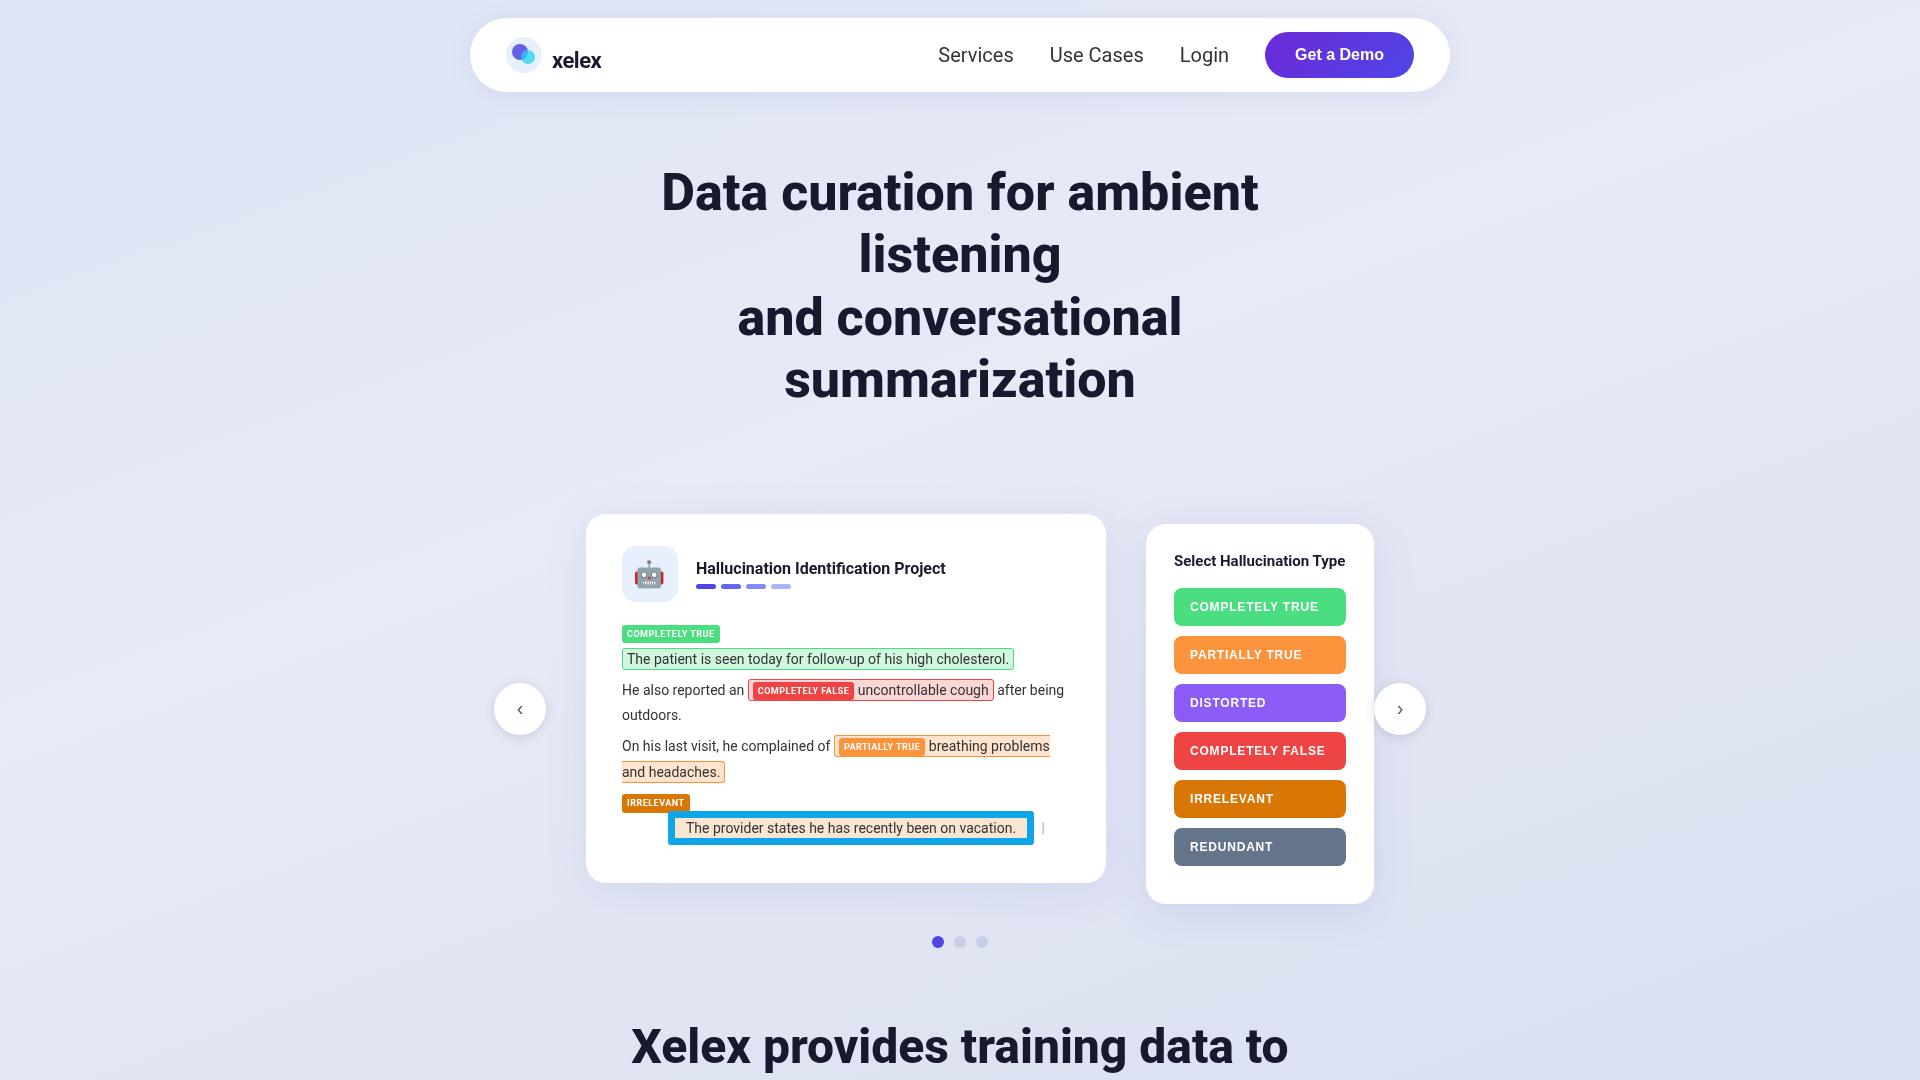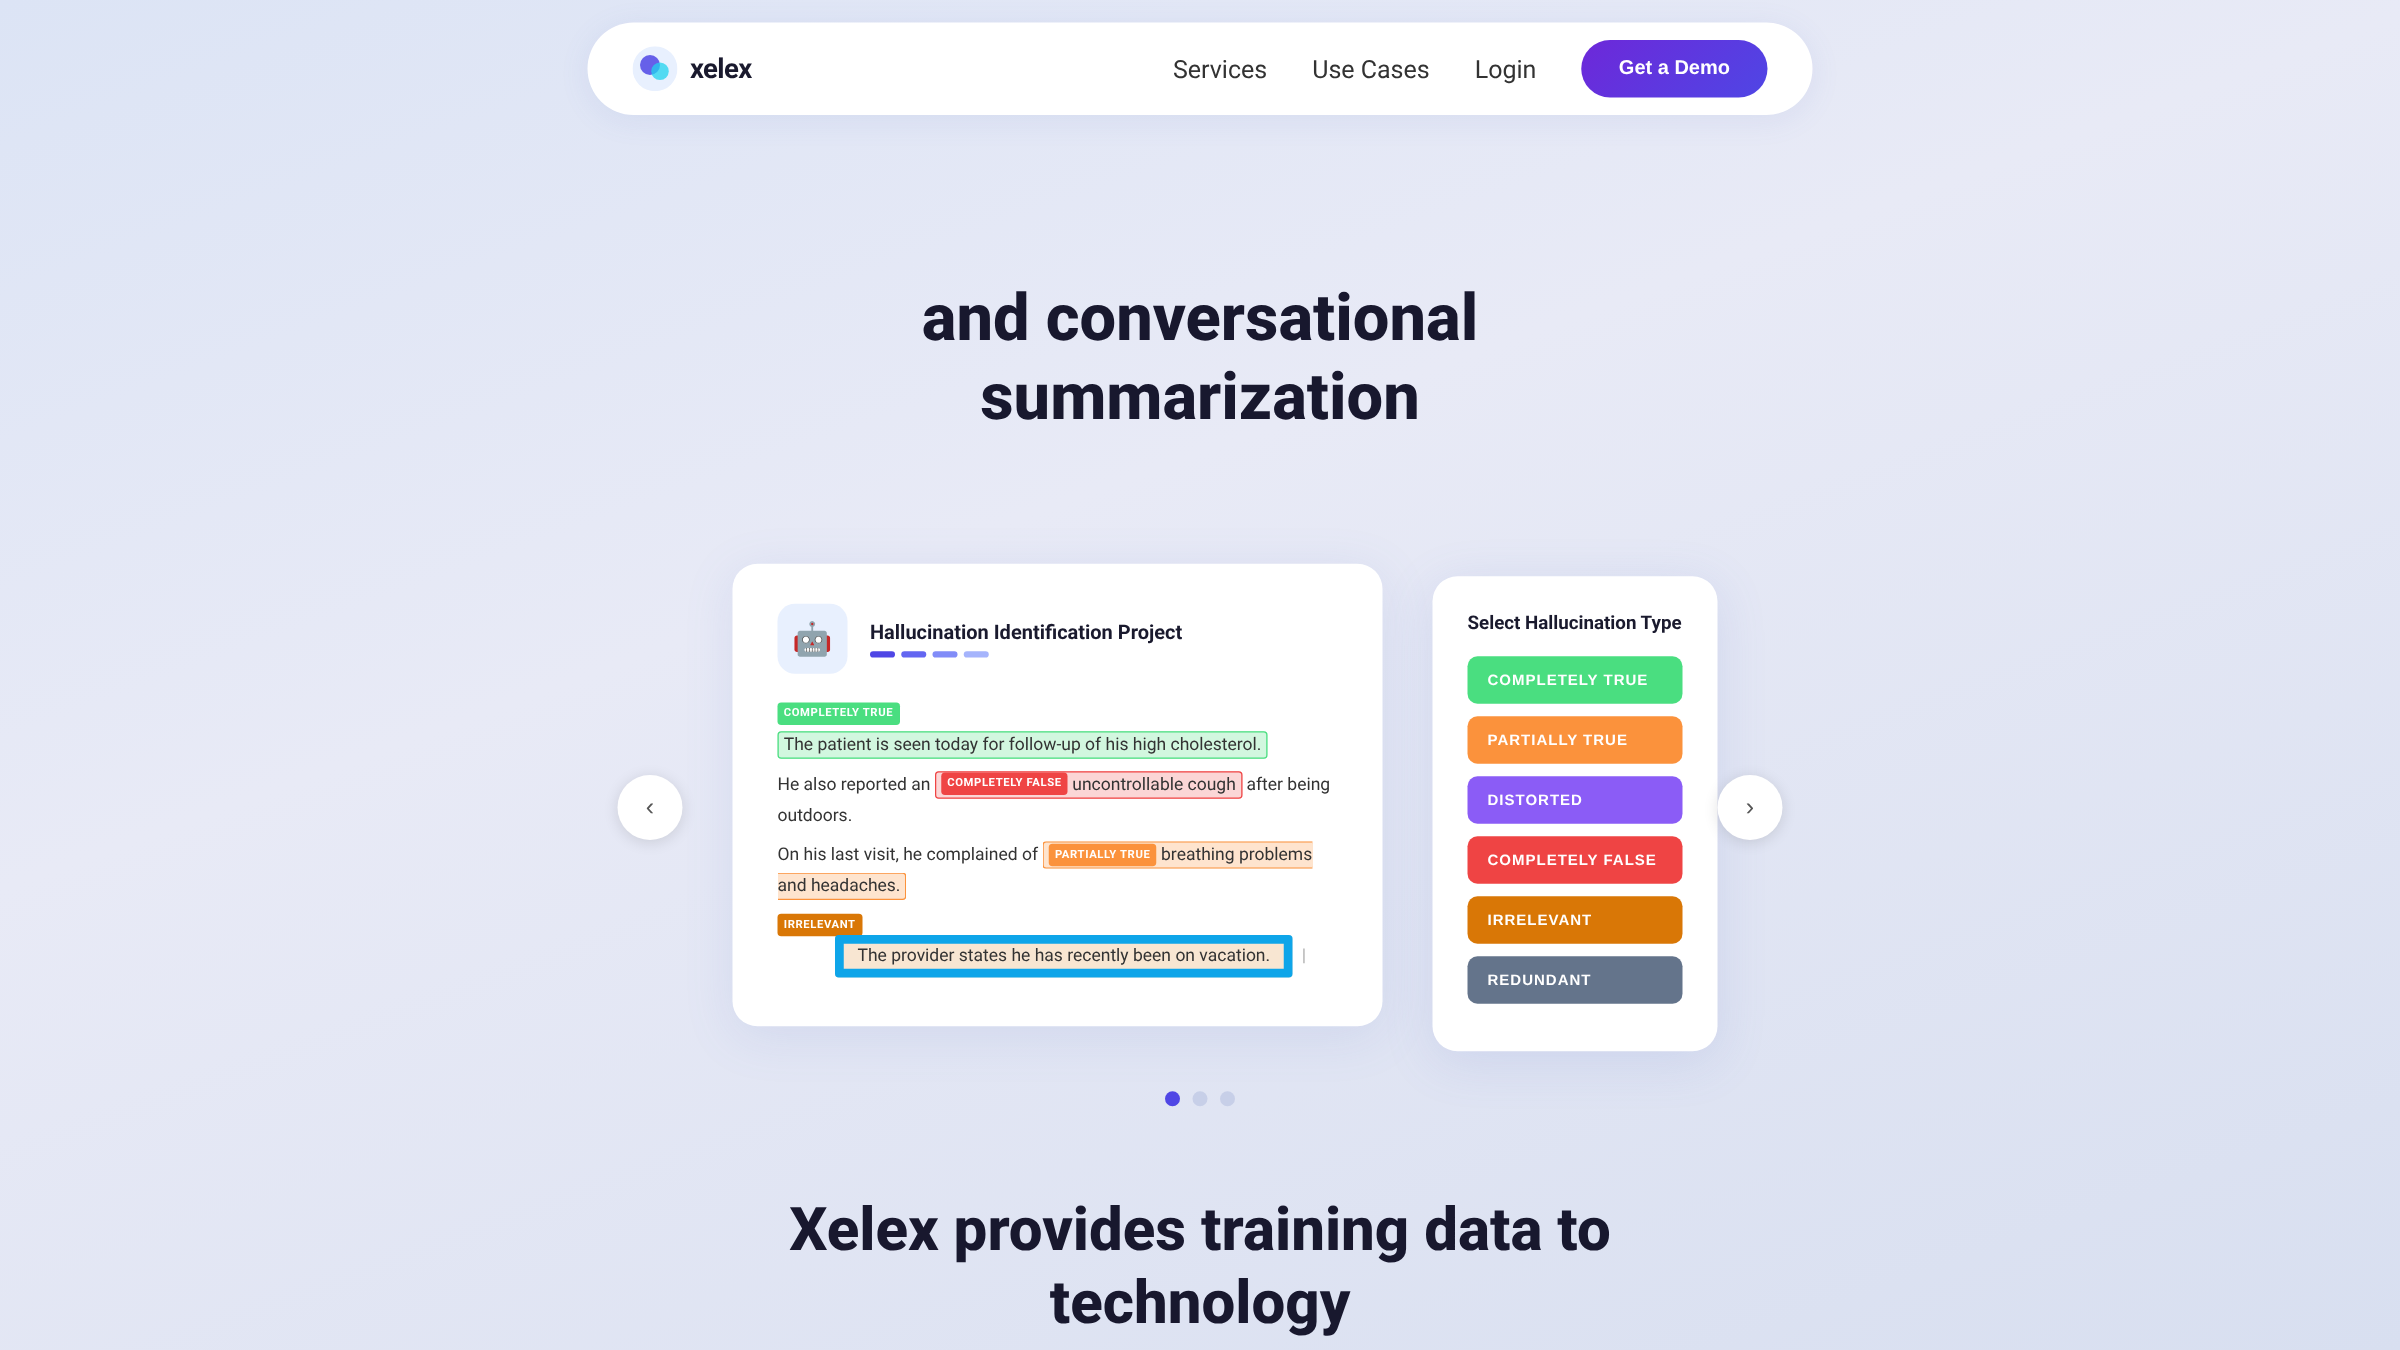--- a/index.html
+++ b/index.html
@@ -22,21 +22,21 @@
       border-radius: 60px;
       display: flex;
       align-items: center;
       padding: 14px 36px;
       gap: 40px;
       box-shadow: 0 4px 24px rgba(100,120,200,0.10);
       width: 980px;
     }
     .logo-area {
       display: flex;
-      align-items: center;
+      align-items: flex-end;
       gap: 10px;
       flex: 1;
     }
     .logo-icon {
       width: 36px;
       height: 36px;
     }
     .logo-text {
       font-size: 22px;
       font-weight: 700;
@@ -276,21 +276,21 @@
       <a class="nav-link">Services</a>
       <a class="nav-link">Use Cases</a>
       <a class="nav-link">Login</a>
       <button class="btn-demo">Get a Demo</button>
     </div>
   </div>
 </nav>
 
 <section class="hero">
   <h1>
-    <br>
+    <span>Data curation for ambient listening</span><br>
     <span>and conversational summarization</span>
   </h1>
 </section>
 
 <div class="carousel-wrapper">
   <button class="carousel-btn">‹</button>
 
   <div class="card-panel-row">
 
     <div class="demo-card">

